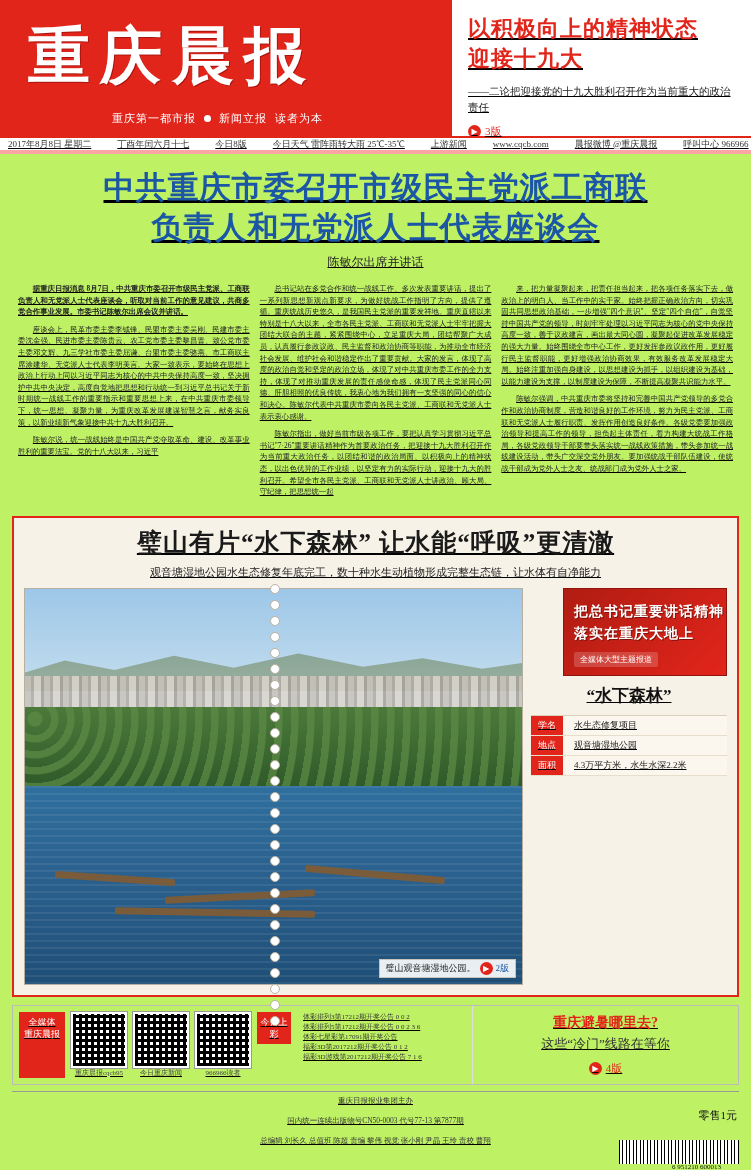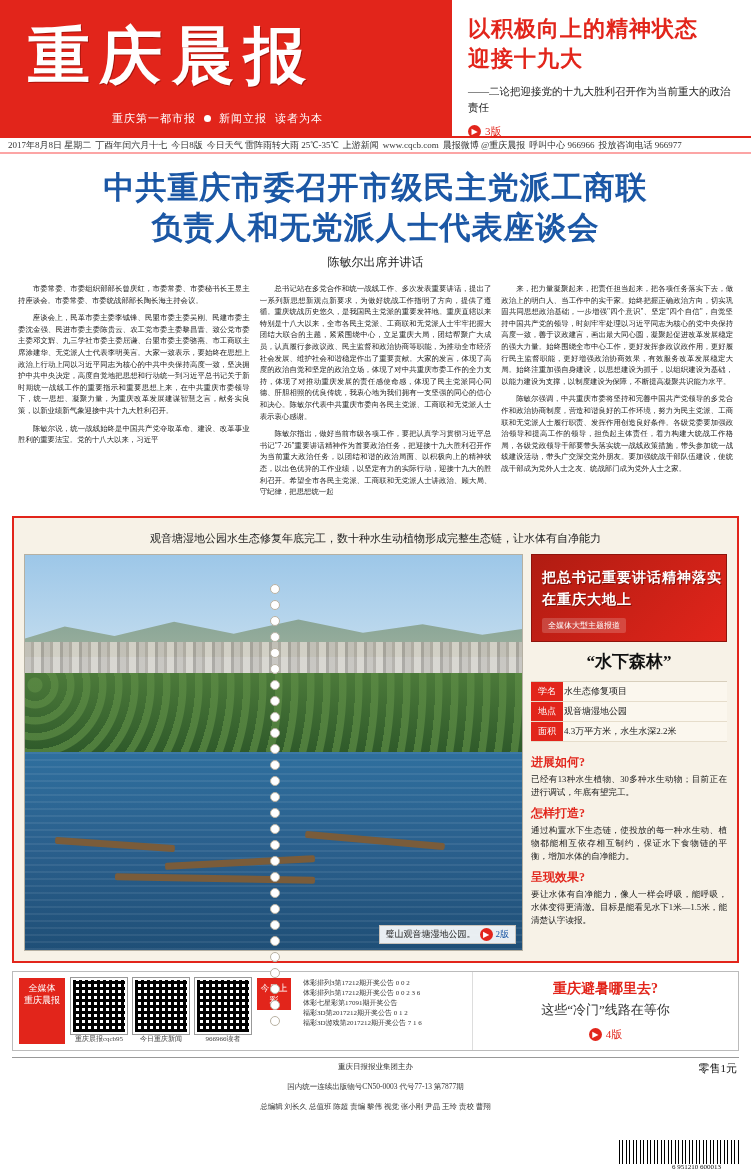--- a/index.html
+++ b/index.html
@@ -1,30 +1,30 @@
 <!DOCTYPE html>
 <html><head>
 <meta charset="utf-8">
 <style>
   html,body{margin:0;padding:0;background:#cfcfcf;}
   body{font-family:"Liberation Serif", serif;}
-  .page{width:751px;height:1170px;margin:0 auto;background:#ffffff;position:relative;overflow:hidden;}
+  .page{width:751px;height:1170px;margin:0 auto;background:#bef264;position:relative;overflow:hidden;text-decoration:underline;}
   
   .masthead{display:flex;height:136px;border-bottom:0;}
   .mast-left{width:452px;background:#e2251b;position:relative;}
   .mast-logo{position:absolute;left:28px;top:20px;width:400px;height:72px;color:#fff;font-family:"DejaVu Serif",serif;font-weight:bold;font-size:62px;letter-spacing:10px;line-height:72px;white-space:nowrap;text-shadow:1px 1px 0 #a8150d;}
   .mast-sub{position:absolute;left:112px;bottom:10px;color:#fff;font-size:11px;letter-spacing:1px;display:flex;align-items:center;gap:8px;}
   .mast-sub .dot{display:inline-block;width:7px;height:7px;background:#fff;border-radius:50%;}
   .mast-right{flex:1;background:#fff;border-left:0;padding:14px 12px 6px 16px;box-sizing:border-box;}
   .mr-title{color:#e2251b;font-weight:bold;font-size:22px;line-height:30px;letter-spacing:1px;text-align:left;}
   .mr-sub{margin-top:10px;font-size:10.5px;color:#222;line-height:16px;}
   .mr-page{margin-top:8px;font-size:11px;color:#e2251b;display:flex;align-items:center;gap:4px;}
   .circ{display:inline-flex;width:13px;height:13px;border-radius:50%;background:#e2251b;color:#fff;font-size:8px;align-items:center;justify-content:center;}
   
-  .infobar{height:18px;border-top:2px solid #e2251b;border-bottom:2px solid #fca5a5;display:flex;align-items:center;font-size:9px;color:#333;padding:0 8px;box-sizing:border-box;gap:4px;background:#fff;}
+  .infobar{height:18px;border-top:2px solid #e2251b;border-bottom:4px solid #fca5a5;display:flex;align-items:center;font-size:9px;color:#333;padding:0 8px;box-sizing:border-box;gap:26px;background:#fff;}
   .infobar .seg{white-space:nowrap;}
   
   .headline{padding:14px 22px 4px 22px;text-align:center;}
   .hl1{color:#1b57a5;font-weight:bold;font-size:31px;line-height:40px;letter-spacing:1px;}
   .hl-author{margin-top:6px;font-size:12px;color:#222;}
   
   .cols{display:flex;gap:10px;padding:8px 18px 6px 18px;box-sizing:border-box;}
   .col{flex:1;font-size:7.4px;line-height:11.6px;color:#222;text-align:justify;}
   .col p{margin:0 0 6px 0;text-indent:2em;}
   .col p.lead{font-weight:bold;}
@@ -38,28 +38,28 @@
   .mount{position:absolute;left:0;top:14%;right:0;height:12%;background:linear-gradient(#7e9a86,#93a88f);clip-path:polygon(0 60%,8% 35%,18% 55%,30% 25%,42% 50%,55% 20%,68% 48%,80% 30%,92% 52%,100% 40%,100% 100%,0 100%);opacity:.85;}
   .city{position:absolute;left:0;top:22%;right:0;height:11%;background:repeating-linear-gradient(90deg,#c9c3bb 0 6px,#b3aca3 6px 9px,#dcd6cd 9px 16px,#a8a29a 16px 19px);opacity:.85;}
   .trees{position:absolute;left:0;top:30%;right:0;height:20%;background:linear-gradient(#4c7a3a,#2f5a2a);}
   .trees:after{content:"";position:absolute;left:0;right:0;top:0;height:100%;background:repeating-radial-gradient(circle at 10px 12px,#5d8c45 0 7px,transparent 8px 16px);opacity:.7;}
   .water{position:absolute;left:0;top:50%;right:0;bottom:0;background:linear-gradient(#2f6f9e,#2a5f8c 50%,#1f4f77);}
   .water:after{content:"";position:absolute;left:0;right:0;top:0;height:100%;background:repeating-linear-gradient(0deg,rgba(255,255,255,.07) 0 2px,transparent 2px 7px);}
   .walk{position:absolute;left:6%;right:10%;top:70%;height:60px;}
   .walk i{position:absolute;height:7px;background:#7a5c3a;border-radius:2px;display:block;}
   .photo-cap{position:absolute;right:6px;bottom:6px;background:rgba(255,255,255,.9);border:1px solid #c9c3bb;font-size:9px;padding:2px 6px;display:flex;align-items:center;gap:4px;color:#222;}
   .fright{width:196px;display:flex;flex-direction:column;gap:6px;}
-  .promo{height:86px;background:linear-gradient(135deg,#b01c12,#e2251b);color:#fff;position:relative;border:1px solid #8e140c;}
+  .promo{height:86px;background:linear-gradient(135deg,#b01c12,#e2251b);color:#fff;position:relative;border:1px solid #8e140c;margin-left:32px;}
   .promo .pt{position:absolute;left:10px;top:12px;font-weight:bold;font-size:14px;line-height:22px;letter-spacing:1px;text-shadow:1px 1px 0 #7d120b;}
   .promo .pb{position:absolute;left:10px;bottom:8px;font-size:8px;background:rgba(255,255,255,.18);padding:2px 6px;border-radius:2px;}
   .sec-title{text-align:center;font-size:17px;font-weight:bold;color:#111;margin:2px 0 2px 0;}
   .kv{border-top:1px solid #d8cfbc;}
   .kv .row{display:flex;align-items:center;font-size:9px;border-bottom:1px solid #e6ddcb;background:#fbf7ee;}
   .kv .k{width:32px;background:#e2251b;color:#fff;text-align:center;padding:3px 0;font-size:9px;}
-  .kv .v{padding:3px 1px;color:#222;}
+  .kv .v{padding:3px 11px;color:#222;}
   .qa h4{margin:6px 0 2px 0;color:#e2251b;font-size:12px;}
   .qa p{margin:0;font-size:8.6px;line-height:13px;color:#222;text-align:justify;}
   .pageref{display:inline-flex;align-items:center;gap:3px;color:#1b57a5;font-size:9px;}
   
   .spiral{position:absolute;left:50%;margin-left:-106px;top:66px;bottom:12px;width:10px;}
   .spiral i{display:block;width:8px;height:8px;border:1px solid #b9b2a3;border-radius:50%;margin-bottom:6px;background:#fff;}
   
   .bottom{display:flex;margin:8px 12px 0 12px;border:1px solid #bbb;box-sizing:border-box;}
   .bl{width:460px;display:flex;padding:6px;gap:6px;box-sizing:border-box;border-right:1px solid #ddd;}
   .redbadge{width:46px;background:#e2251b;color:#fff;font-size:9px;line-height:12px;text-align:center;padding:4px 2px;box-sizing:border-box;}
@@ -117,35 +117,36 @@
   </div>
 
   <div class="headline">
     <div class="hl1">中共重庆市委召开市级民主党派工商联</div>
     <div class="hl1">负责人和无党派人士代表座谈会</div>
     <div class="hl-author">陈敏尔出席并讲话</div>
   </div>
 
   <div class="cols">
     <div class="col">
-      <p>市委常委、市委组织部部长曾庆红，市委常委、市委秘书长王昱主持座谈会。市委常委、市委统战部部长陶长海主持会议。</p>
+      <p class="lead">据重庆日报消息 8月7日，中共重庆市委召开市级民主党派、工商联负责人和无党派人士代表座谈会，听取对当前工作的意见建议，共商多党合作事业发展。市委书记陈敏尔出席会议并讲话。</p>
       <p>座谈会上，民革市委主委李钺锋、民盟市委主委吴刚、民建市委主委沈金强、民进市委主委陈贵云、农工党市委主委黎昌晋、致公党市委主委邓文辉、九三学社市委主委屈谦、台盟市委主委骆燕、市工商联主席涂建华、无党派人士代表李明美言。大家一致表示，要始终在思想上政治上行动上同以习近平同志为核心的中共中央保持高度一致，坚决拥护中共中央决定，高度自觉地把思想和行动统一到习近平总书记关于新时期统一战线工作的重要指示和重要思想上来，在中共重庆市委领导下，统一思想、凝聚力量，为重庆改革发展建谋智慧之言，献务实良策，以新业绩新气象迎接中共十九大胜利召开。</p>
       <p>陈敏尔说，统一战线始终是中国共产党夺取革命、建设、改革事业胜利的重要法宝。党的十八大以来，习近平</p>
     </div>
     <div class="col">
       <p>总书记站在多党合作和统一战线工作、多次发表重要讲话，提出了一系列新思想新观点新要求，为做好统战工作指明了方向，提供了遵循。重庆统战历史悠久，是我国民主党派的重要发祥地。重庆直辖以来特别是十八大以来，全市各民主党派、工商联和无党派人士牢牢把握大团结大联合的主题，紧紧围绕中心，立足重庆大局，团结帮聚广大成员，认真履行参政议政、民主监督和政治协商等职能，为推动全市经济社会发展、维护社会和谐稳定作出了重要贡献。大家的发言，体现了高度的政治自觉和坚定的政治立场，体现了对中共重庆市委工作的全力支持，体现了对推动重庆发展的责任感使命感，体现了民主党派同心同德、肝胆相照的优良传统，我衷心地为我们拥有一支坚强的同心的信心和决心。陈敏尔代表中共重庆市委向各民主党派、工商联和无党派人士表示衷心感谢。</p>
       <p>陈敏尔指出，做好当前市级各项工作，要把认真学习贯彻习近平总书记"7·26"重要讲话精神作为首要政治任务，把迎接十九大胜利召开作为当前重大政治任务，以团结和谐的政治局面、以积极向上的精神状态，以出色优异的工作业绩，以坚定有力的实际行动，迎接十九大的胜利召开。希望全市各民主党派、工商联和无党派人士讲政治、顾大局、守纪律，把思想统一起</p>
     </div>
     <div class="col">
       <p>来，把力量凝聚起来，把责任担当起来，把各项任务落实下去，做政治上的明白人、当工作中的实干家。始终把握正确政治方向，切实巩固共同思想政治基础，一步增强"四个意识"、坚定"四个自信"，自觉坚持中国共产党的领导，时刻牢牢处理以习近平同志为核心的党中央保持高度一致，善于议政建言，画出最大同心圆，凝聚起促进改革发展稳定的强大力量。始终围绕全市中心工作，更好发挥参政议政作用，更好履行民主监督职能，更好增强政治协商效果，有效服务改革发展稳定大局。始终注重加强自身建设，以思想建设为抓手，以组织建设为基础，以能力建设为支撑，以制度建设为保障，不断提高凝聚共识能力水平。</p>
       <p>陈敏尔强调，中共重庆市委将坚持和完善中国共产党领导的多党合作和政治协商制度，营造和谐良好的工作环境，努力为民主党派、工商联和无党派人士履行职责、发挥作用创造良好条件。各级党委要加强政治领导和提高工作的领导，担负起主体责任，着力构建大统战工作格局，各级党政领导干部要带头落实统一战线政策措施，带头参加统一战线建设活动，带头广交深交党外朋友。要加强统战干部队伍建设，使统战干部成为党外人士之友、统战部门成为党外人士之家。</p>
     </div>
   </div>
 
   <div class="feature">
+    <div class="f-title">璧山有片“水下森林” 让水能“呼吸”更清澈</div>
     <div class="f-sub">观音塘湿地公园水生态修复年底完工，数十种水生动植物形成完整生态链，让水体有自净能力</div>
 
     <div class="f-body">
       <div class="photo">
         <div class="sky"></div>
         <div class="mount"></div>
         <div class="city"></div>
         <div class="trees"></div>
         <div class="water"></div>
         <div class="walk">
@@ -210,28 +211,20 @@
           <div class="row">
             <div class="k">地点</div>
             <div class="v">观音塘湿地公园</div>
           </div>
           <div class="row">
             <div class="k">面积</div>
             <div class="v">4.3万平方米，水生水深2.2米</div>
           </div>
         </div>
 
-        <div class="qa">
-          <h4>进展如何?</h4>
-          <p>已经有13种水生植物、30多种水生动物；目前正在进行调试，年底有望完工。</p>
-          <h4>怎样打造?</h4>
-          <p>通过构置水下生态链，使投放的每一种水生动、植物都能相互依存相互制约，保证水下食物链的平衡，增加水体的自净能力。</p>
-          <h4>呈现效果?</h4>
-          <p>要让水体有自净能力，像人一样会呼吸，能呼吸，水体变得更清澈。目标是能看见水下1米—1.5米，能清楚认字读报。</p>
-        </div>
       </div>
     </div>
   </div>
 
   <div class="bottom">
     <div class="bl">
       <div class="redbadge">
         <div>全媒体</div>
         <div>重庆晨报</div>
       </div>
@@ -266,17 +259,17 @@
         <span>4版</span>
       </div>
     </div>
   </div>
 
   <div class="footer">
     <span>重庆日报报业集团主办</span>
     <span>国内统一连续出版物号CN50-0003 代号77-13 第7877期</span>
     <span>总编辑 刘长久  总值班 陈超  责编 黎伟  视觉 张小刚  尹晶  王玲  责校 曹翔</span>
   </div>
-  <div style="position:absolute;right:14px;top:1061px;" class="price">零售1元</div>
+  <div style="position:absolute;right:14px;top:1108px;" class="price">零售1元</div>
   <div class="barcode"></div>
   <div style="position:absolute;right:30px;bottom:-1px;font-size:7px;color:#111;">6 951210 600013</div>
 
 </div>
 
 </body></html>

